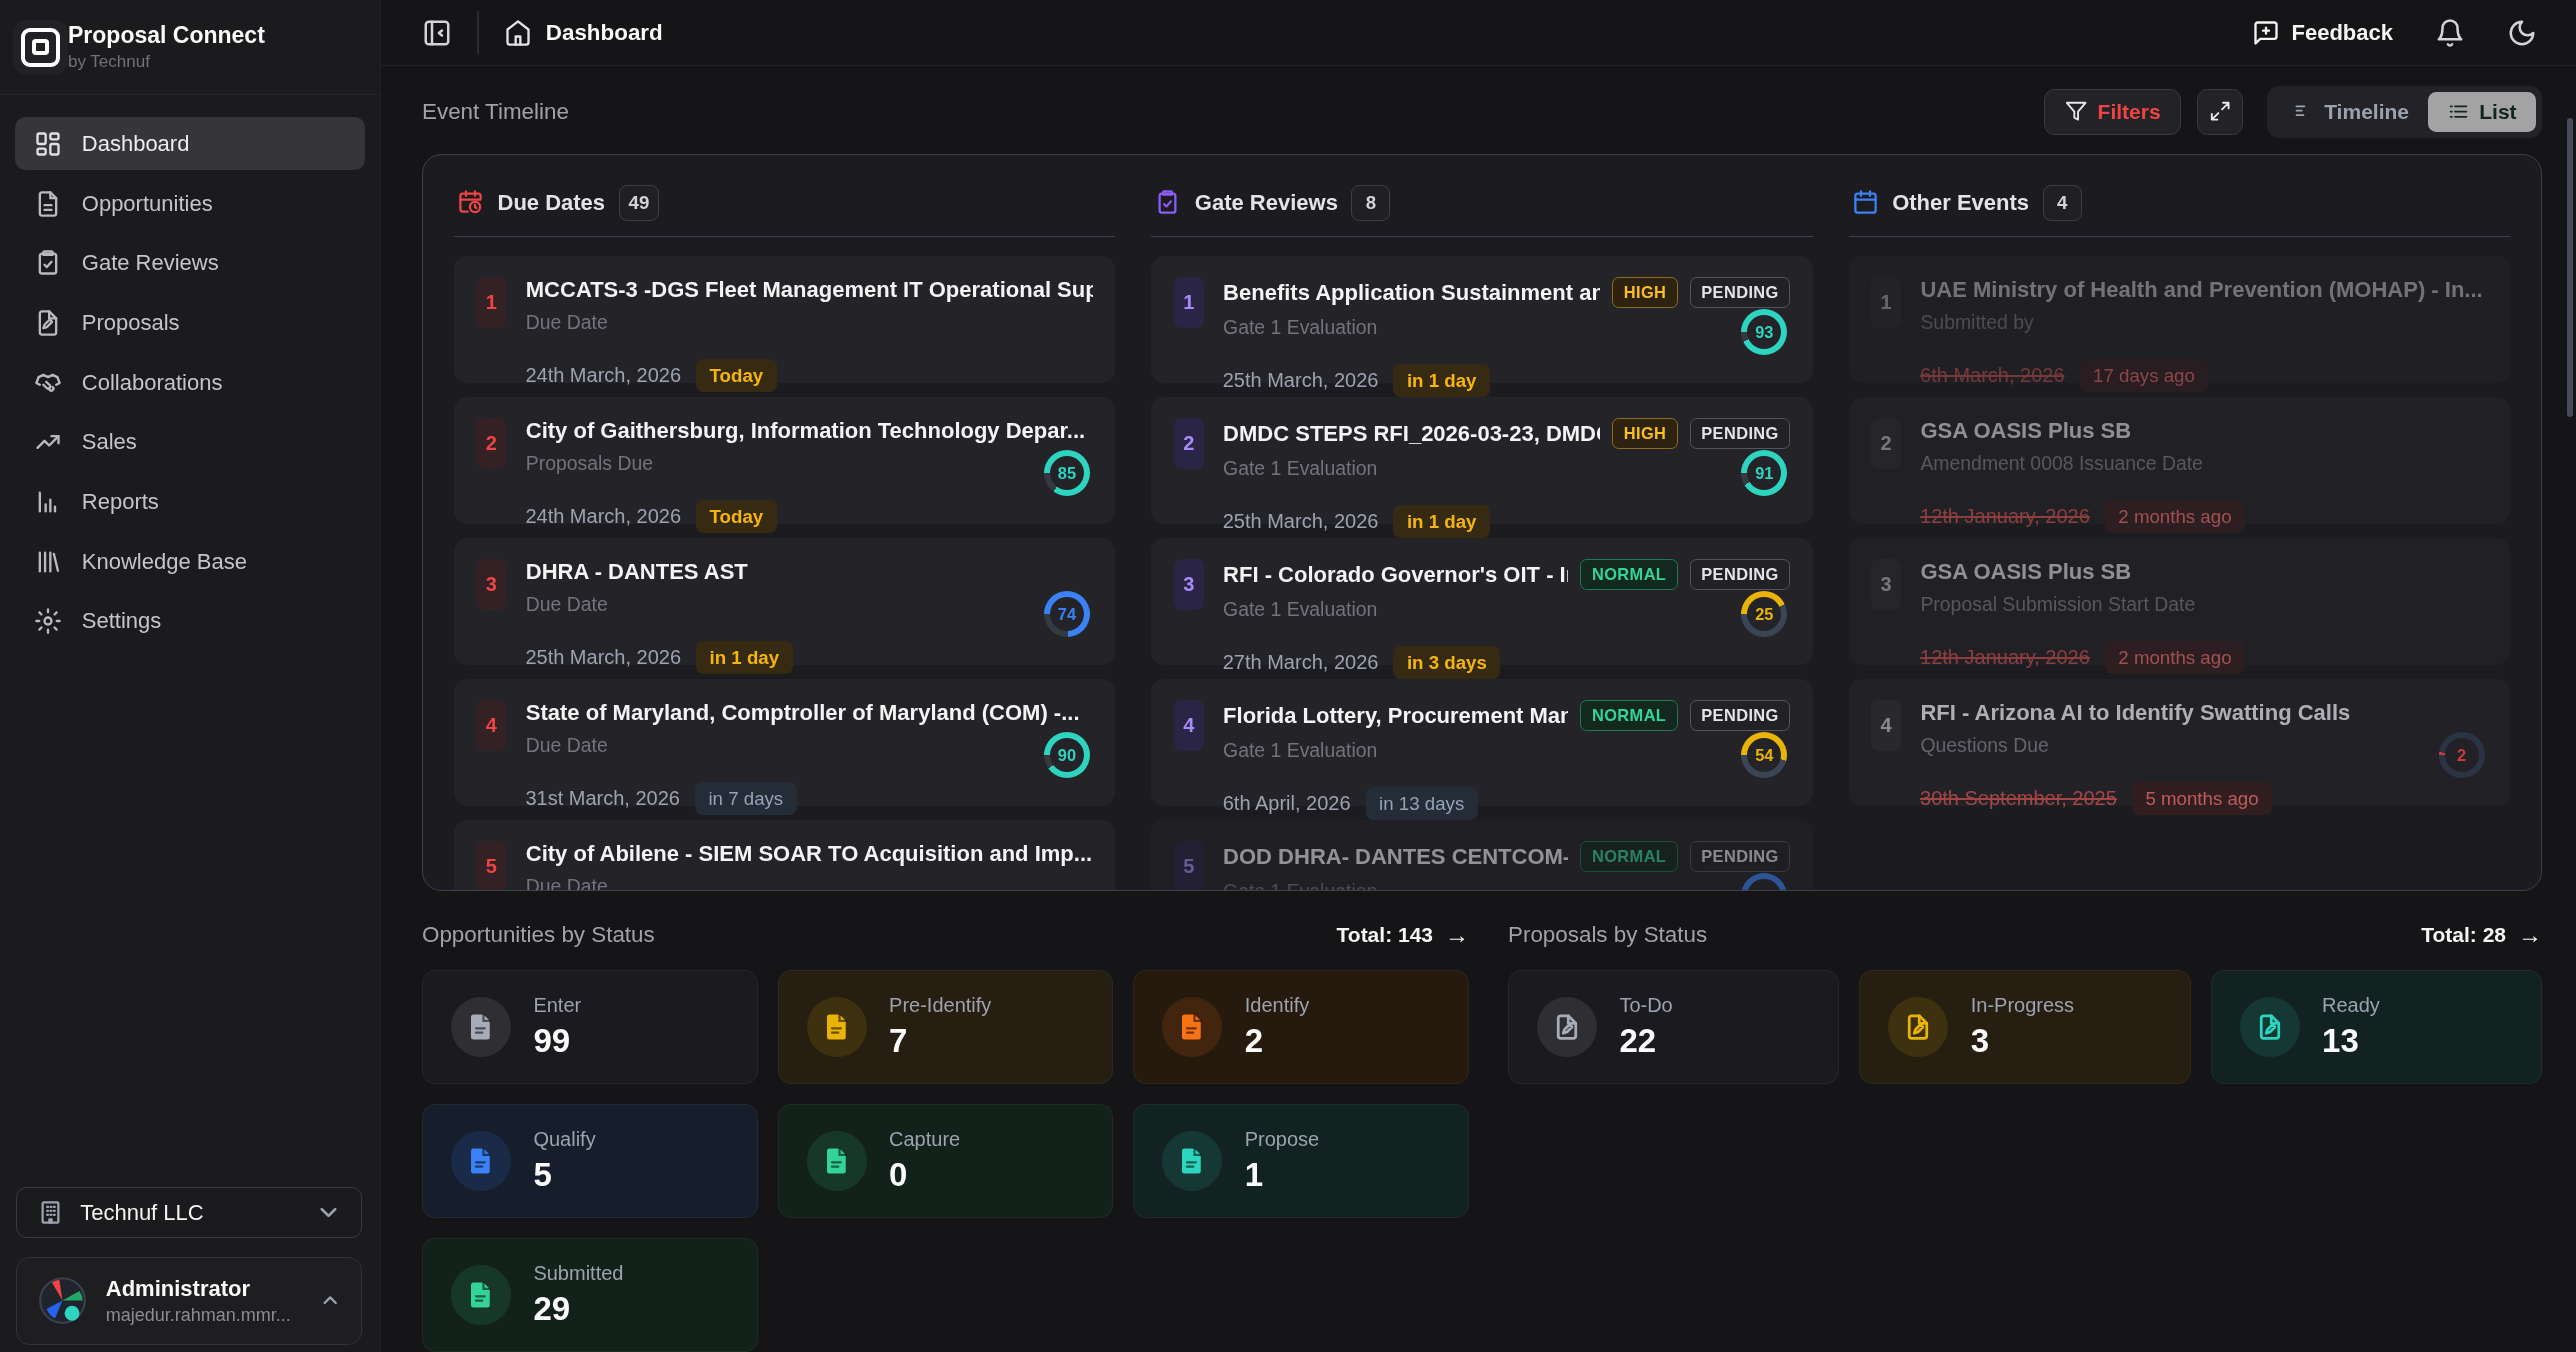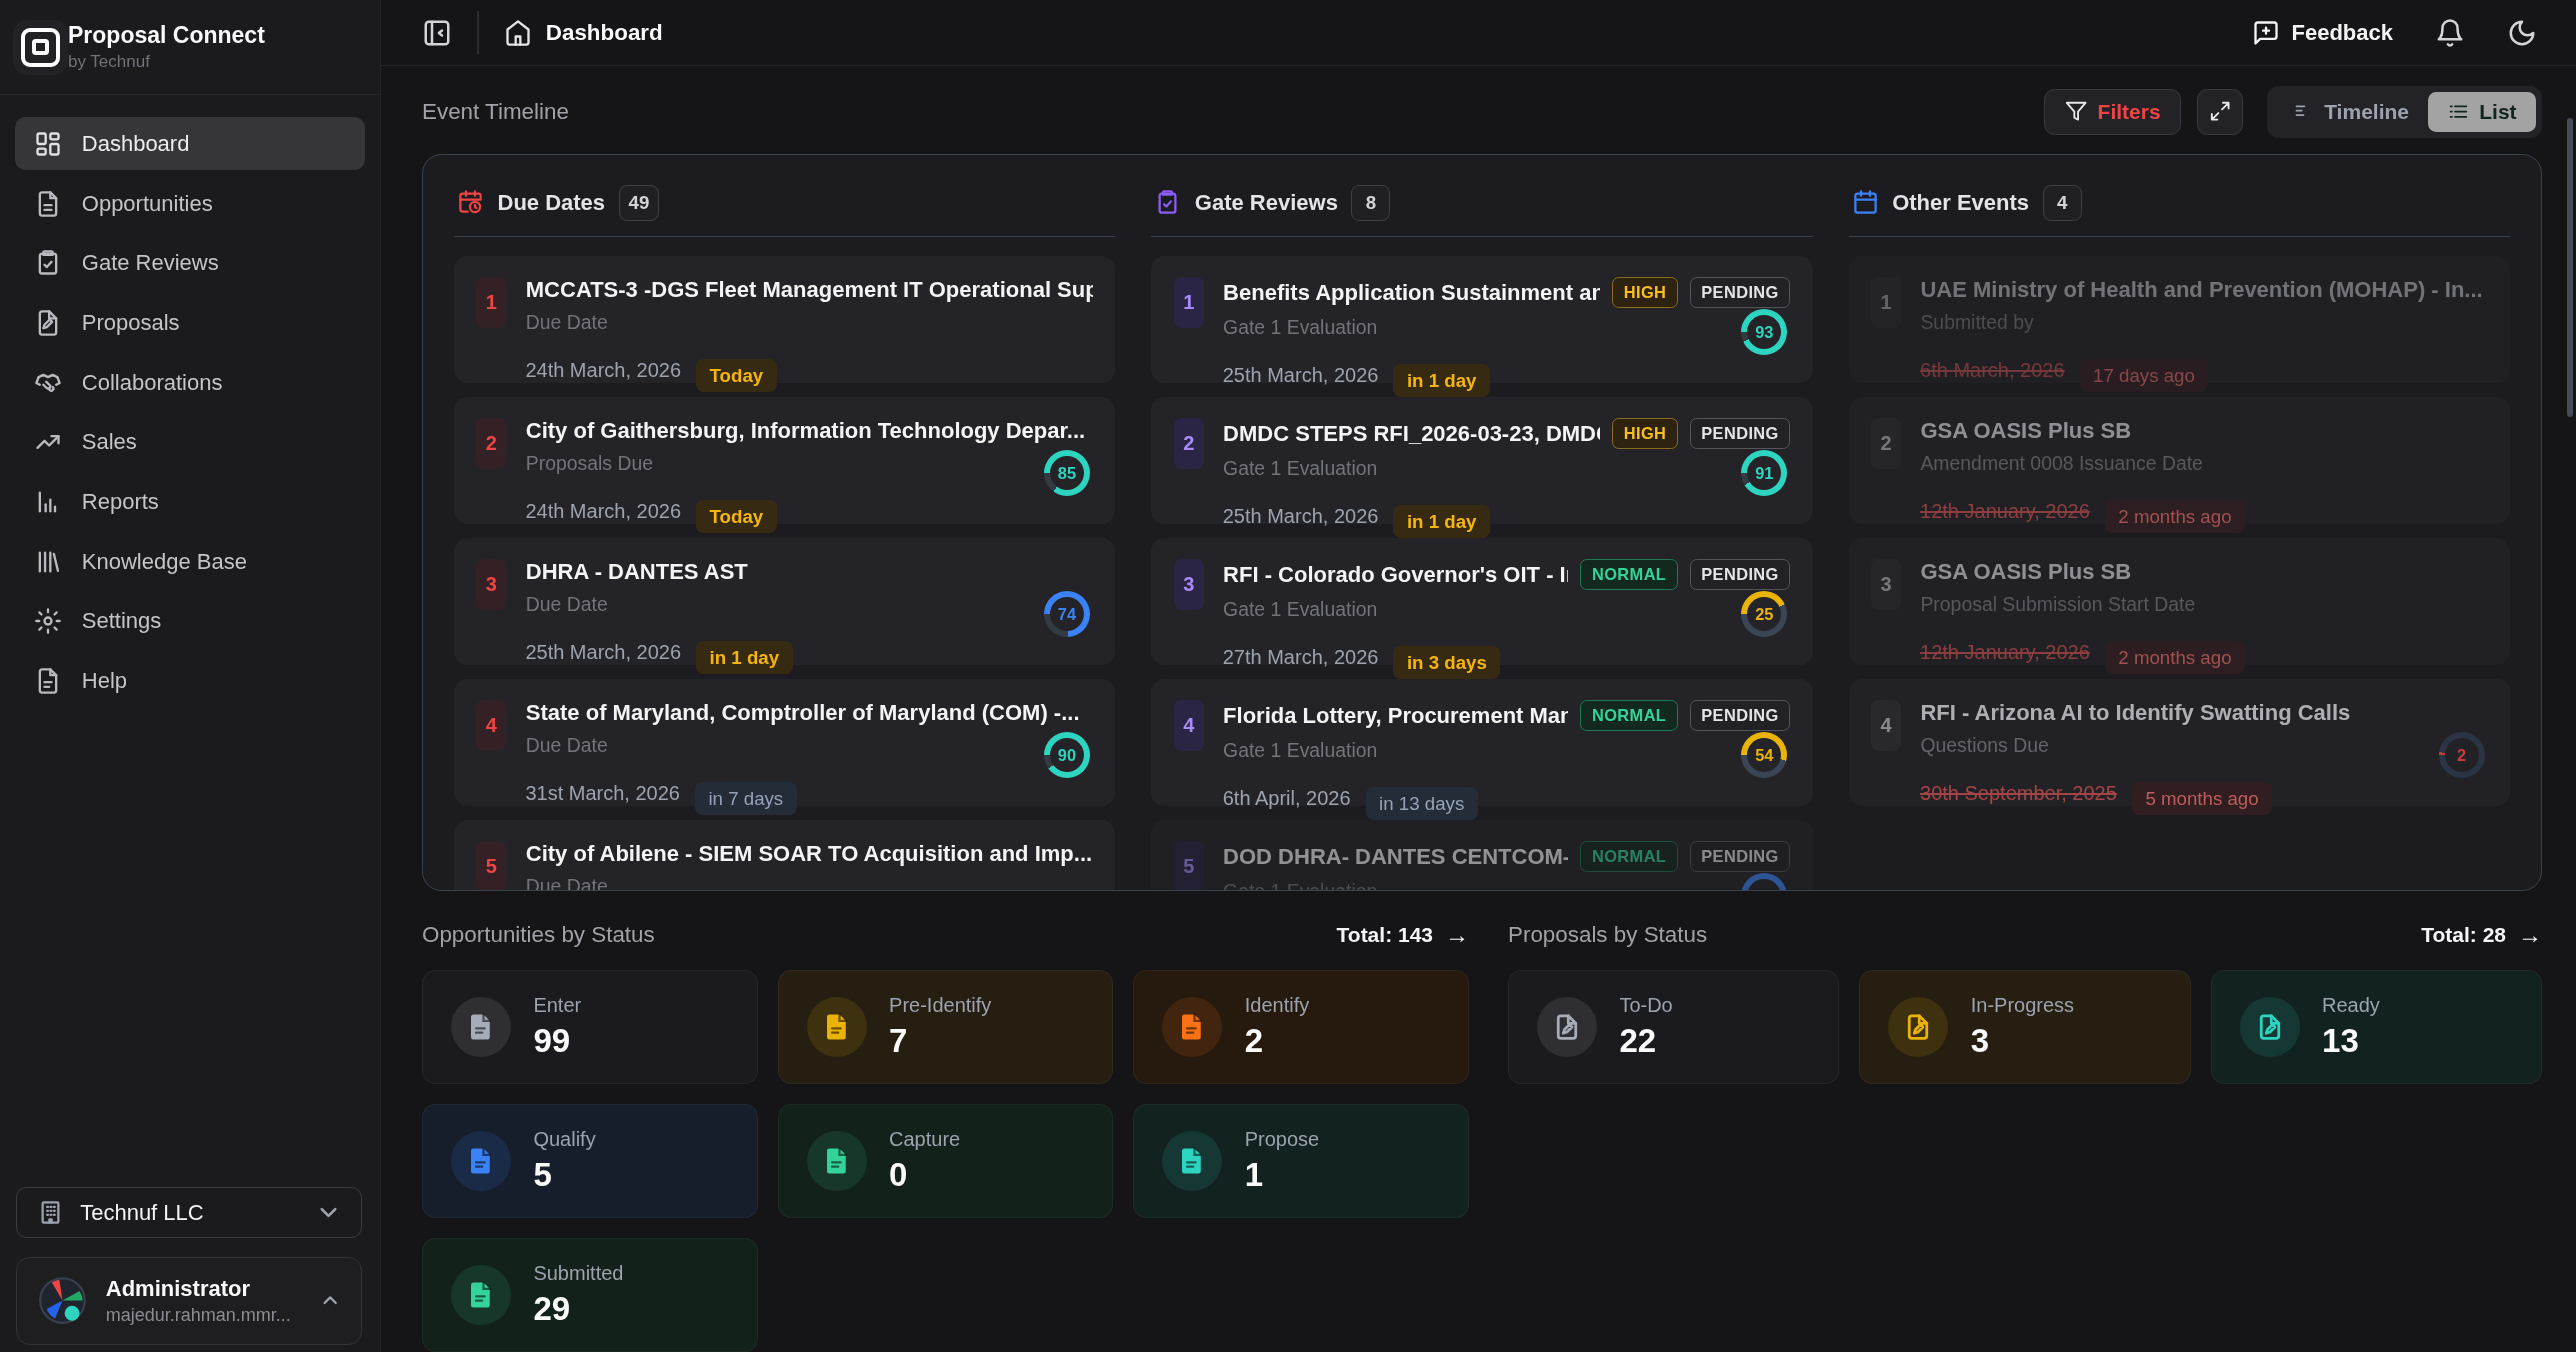--- a/index.html
+++ b/index.html
@@ -79,21 +79,21 @@
   .card-row { display:flex; align-items:flex-start; gap:19.4px; }
   .nb { width:30px; height:51px; border-radius:7.5px; display:flex; align-items:center; justify-content:center;
     font-size:20px; font-weight:700; flex-shrink:0; }
   .nb-red { background:#342125; color:#ef4444; }
   .nb-purple { background:#2a2545; color:#a78bfa; }
   .nb-gray { background:#2b2b30; color:#a1a1aa; }
   .c-body { flex:1; min-width:0; }
   .t-row { display:flex; align-items:center; gap:12px; }
   .c-title { font-size:22px; font-weight:700; color:#f4f4f5; white-space:nowrap; overflow:hidden; flex:1; min-width:0; }
   .c-sub { font-size:19.4px; color:#73737c; margin-top:7.5px; }
-  .meta { display:flex; align-items:flex-start; gap:15px; margin-top:25.4px; margin-left:49px; }
+  .meta { display:flex; align-items:center; gap:15px; margin-top:25.4px; margin-left:49px; }
   .date { font-size:20px; color:#9ca3af; }
   .date.strike { text-decoration:line-through; color:#c14f4f; }
   .tag { height:33px; padding:0 13.5px; border-radius:7.5px; display:flex; align-items:center; font-size:18.7px; font-weight:700; }
   .b-warn { background:#372a13; color:#f5b50e; }
   .b-neutral { background:#242c38; color:#94a3b8; font-weight:400; }
   .b-ago { background:#351f22; color:#e26a6a; font-weight:400; }
   .pill { height:31px; padding:0 10.5px; border-radius:6.7px; border:1.5px solid; display:flex; align-items:center;
     font-size:16.4px; font-weight:700; letter-spacing:0.4px; flex-shrink:0; }
   .p-high { color:#fbbf24; border-color:#8a6d1f; background:#2d2310; }
   .p-normal { color:#34d399; border-color:#1f7a55; background:#13281f; }
@@ -216,28 +216,20 @@
             <path d="M17 5l3.5 14.5"></path>
           </svg>
         <span>Knowledge Base</span>
       </div>
       <div class="mitem">
         <svg viewBox="0 0 24 24" fill="none" stroke-width="2" stroke-linecap="round" stroke-linejoin="round">
             <circle cx="12" cy="12" r="3"></circle>
             <path d="M12 2v2.5M12 19.5V22M2 12h2.5M19.5 12H22M4.6 4.6l1.8 1.8M17.6 17.6l1.8 1.8M19.4 4.6l-1.8 1.8M6.4 17.6l-1.8 1.8"></path>
           </svg>
         <span>Settings</span>
-      </div>
-      <div class="mitem">
-        <svg viewBox="0 0 24 24" fill="none" stroke-width="2" stroke-linecap="round" stroke-linejoin="round">
-            <path d="M14 2H7a2 2 0 0 0-2 2v16a2 2 0 0 0 2 2h10a2 2 0 0 0 2-2V7z"></path>
-            <path d="M14 2v5h5"></path>
-            <path d="M9 13h6M9 17h4"></path>
-          </svg>
-        <span>Help</span>
       </div>
     </div>
 
     <div class="org-box">
       <svg viewBox="0 0 24 24" fill="none" stroke-width="2" stroke-linecap="round" stroke-linejoin="round">
           <rect x="5" y="3" width="14" height="18" rx="1"></rect>
           <path d="M9 7h.8M12 7h.8M15 7h.8M9 10.5h.8M12 10.5h.8M15 10.5h.8M9 14h.8M12 14h.8M15 14h.8"></path>
           <path d="M11 21v-3h2v3"></path>
         </svg>
       <span class="org-name">Technuf LLC</span>

